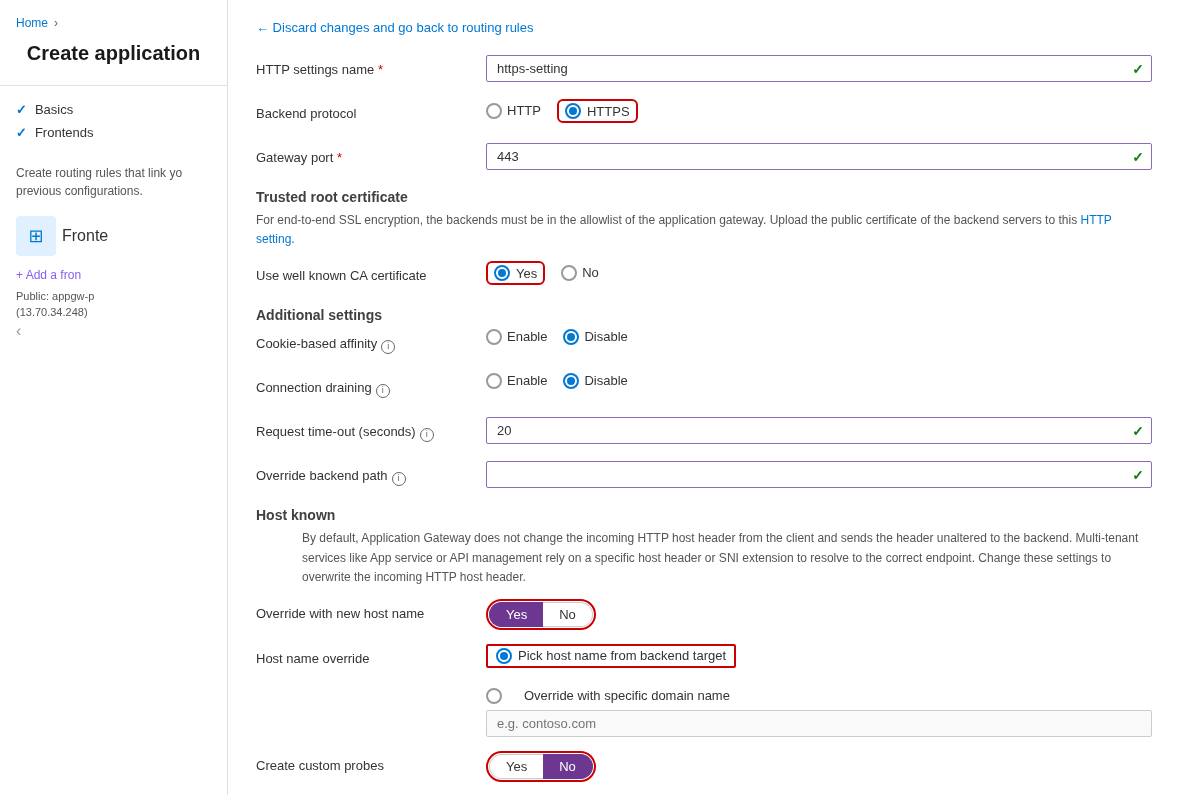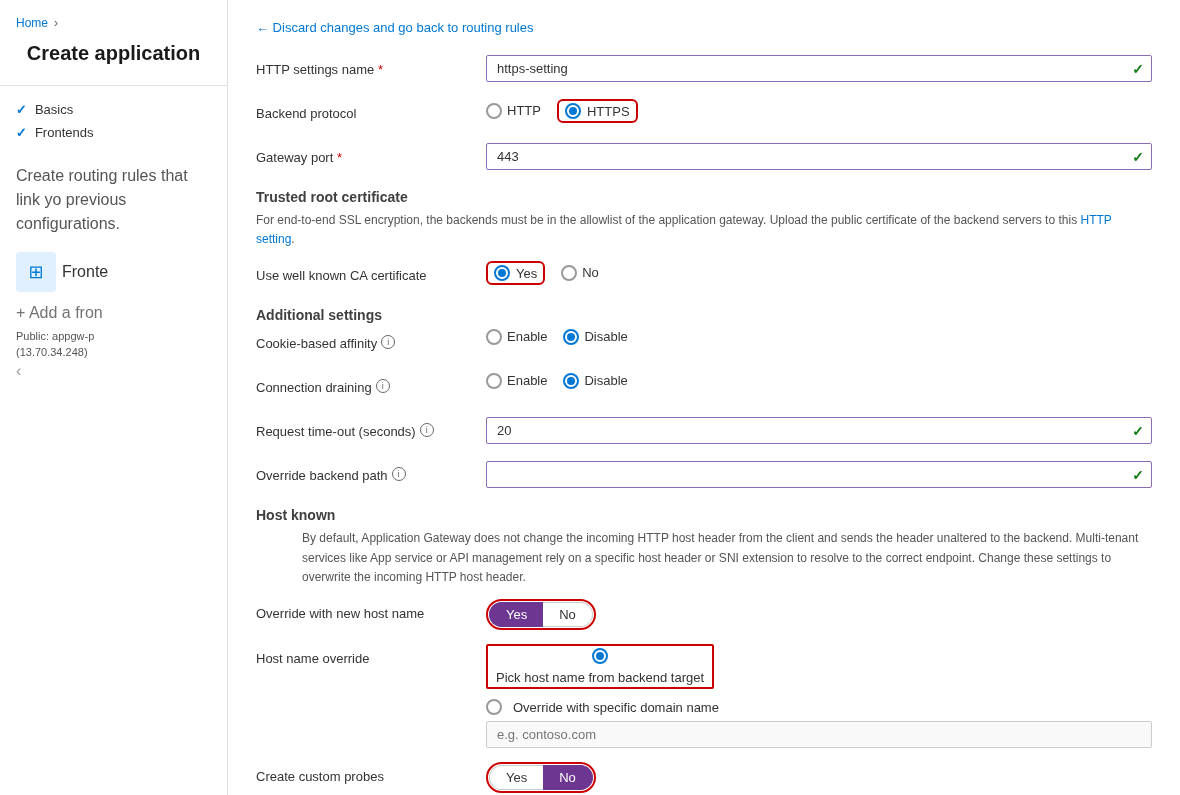--- a/index.html
+++ b/index.html
@@ -25,30 +25,30 @@
       padding: 0 16px 20px;
       border-bottom: 1px solid #e0e0e0;
       text-align: center;
     }
     .steps-section { padding: 16px; }
     .steps-list { display: flex; flex-direction: column; gap: 8px; }
     .step-item { display: flex; align-items: center; gap: 8px; font-size: 13px; color: #333; }
     .step-check { color: #0078d4; font-weight: bold; }
     .step-label { font-weight: 500; }
     .step-description {
-      padding: 8px 16px; font-size: 16px; color: #555; line-height: 1.5;
+      padding: 8px 16px; font-size: 12px; color: #555; line-height: 1.5;
     }
     .fronted-section { padding: 8px 16px; }
     .fronted-header { display: flex; align-items: center; gap: 6px; margin-bottom: 8px; }
     .fronted-icon {
       width: 40px; height: 40px; background: #e0f0ff; border-radius: 4px;
       display: flex; align-items: center; justify-content: center; color: #0078d4; font-size: 18px;
     }
     .fronted-title { font-size: 16px; font-weight: 400; }
-    .add-link { color: #737373; font-size: 16px; cursor: pointer; padding: 4px 0; display: block; }
+    .add-link { color: #8b5cf6; font-size: 12px; cursor: pointer; padding: 4px 0; display: block; }
     .public-info { font-size: 11px; color: #555; margin-top: 4px; }
     .scroll-indicator { color: #999; font-size: 16px; padding: 4px 0; cursor: pointer; display: inline-block; }
 
     
     .main-panel {
       flex: 1;
       background: #fff;
       padding: 0;
       overflow-y: auto;
       position: relative;
@@ -143,46 +143,46 @@
     
     .host-section-desc { font-size: 12px; color: #555; line-height: 1.6; margin-bottom: 12px; margin-left: 46px; }
 
     
     .host-name-controls { display: flex; flex-direction: column; gap: 6px; }
     .host-name-row1 { display: flex; align-items: center; gap: 8px; }
 
     
     .pick-host-radio-box {
       display: inline-flex; align-items: center; gap: 6px;
-      border: 2px solid #c00; border-radius: 2px; padding: 2px 8px; flex-direction: column;
-    }
-
-    
-    .domain-radio-row { display: flex; align-items: flex-end; gap: 11px; margin-top: 2px; }
+      border: 2px solid #c00; border-radius: 2px; padding: 2px 8px;
+    }
+
+    
+    .domain-radio-row { display: flex; align-items: center; gap: 22px; margin-top: 12px; }
     .domain-input {
       width: 100%; border: 1px solid #ccc; border-radius: 2px; padding: 5px 10px;
       font-size: 13px; color: #999; background: #f9f9f9; margin-top: 6px;
     }
     .probe-toggle-btn {
       padding: 4px 16px; font-size: 13px; cursor: pointer; border: 1px solid #ccc;
       background: #fff; color: #333; border-radius: 20px;
     }
     .probe-toggle-btn.active-purple {
       background: #6c3691; color: #fff; border-color: #6c3691;
     }
 
     
     .probe-toggle-wrapper {
       display: inline-flex; border: 2px solid #c00; border-radius: 20px; padding: 1px;
       gap: 0;
     }
     .probe-toggle-wrapper .probe-toggle-btn:first-child { border-radius: 20px 0 0 20px; border-right: none; }
     .probe-toggle-wrapper .probe-toggle-btn:last-child { border-radius: 0 20px 20px 0; border-left: none; }
 
-    .form-label-inline { display: flex; align-items: flex-start; }
+    .form-label-inline { display: flex; align-items: flex-end; }
   </style>
 </head>
 <body>
 
 <div class="sidebar">
   <div class="breadcrumb">
     <span>Home</span>
     <span class="breadcrumb-chevron">›</span>
   </div>
   <div class="page-title">Create application</div>

